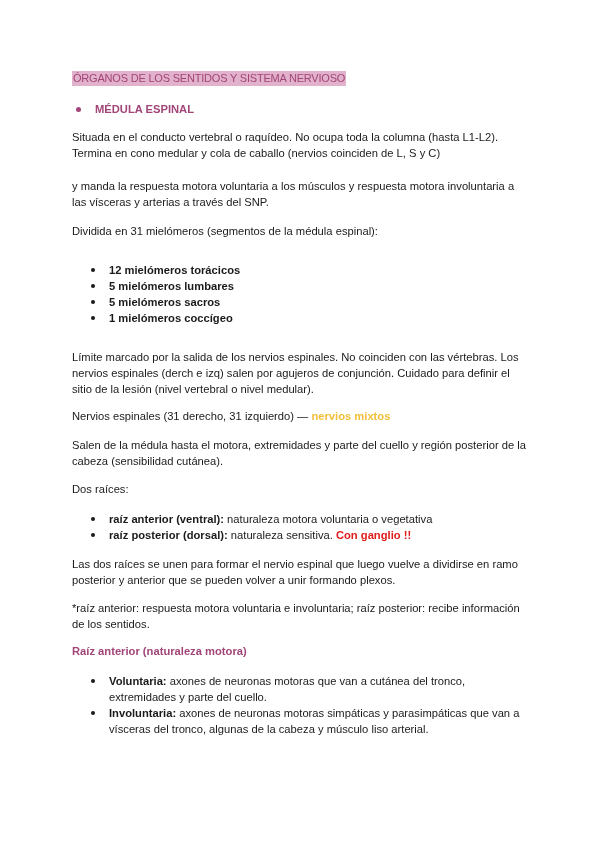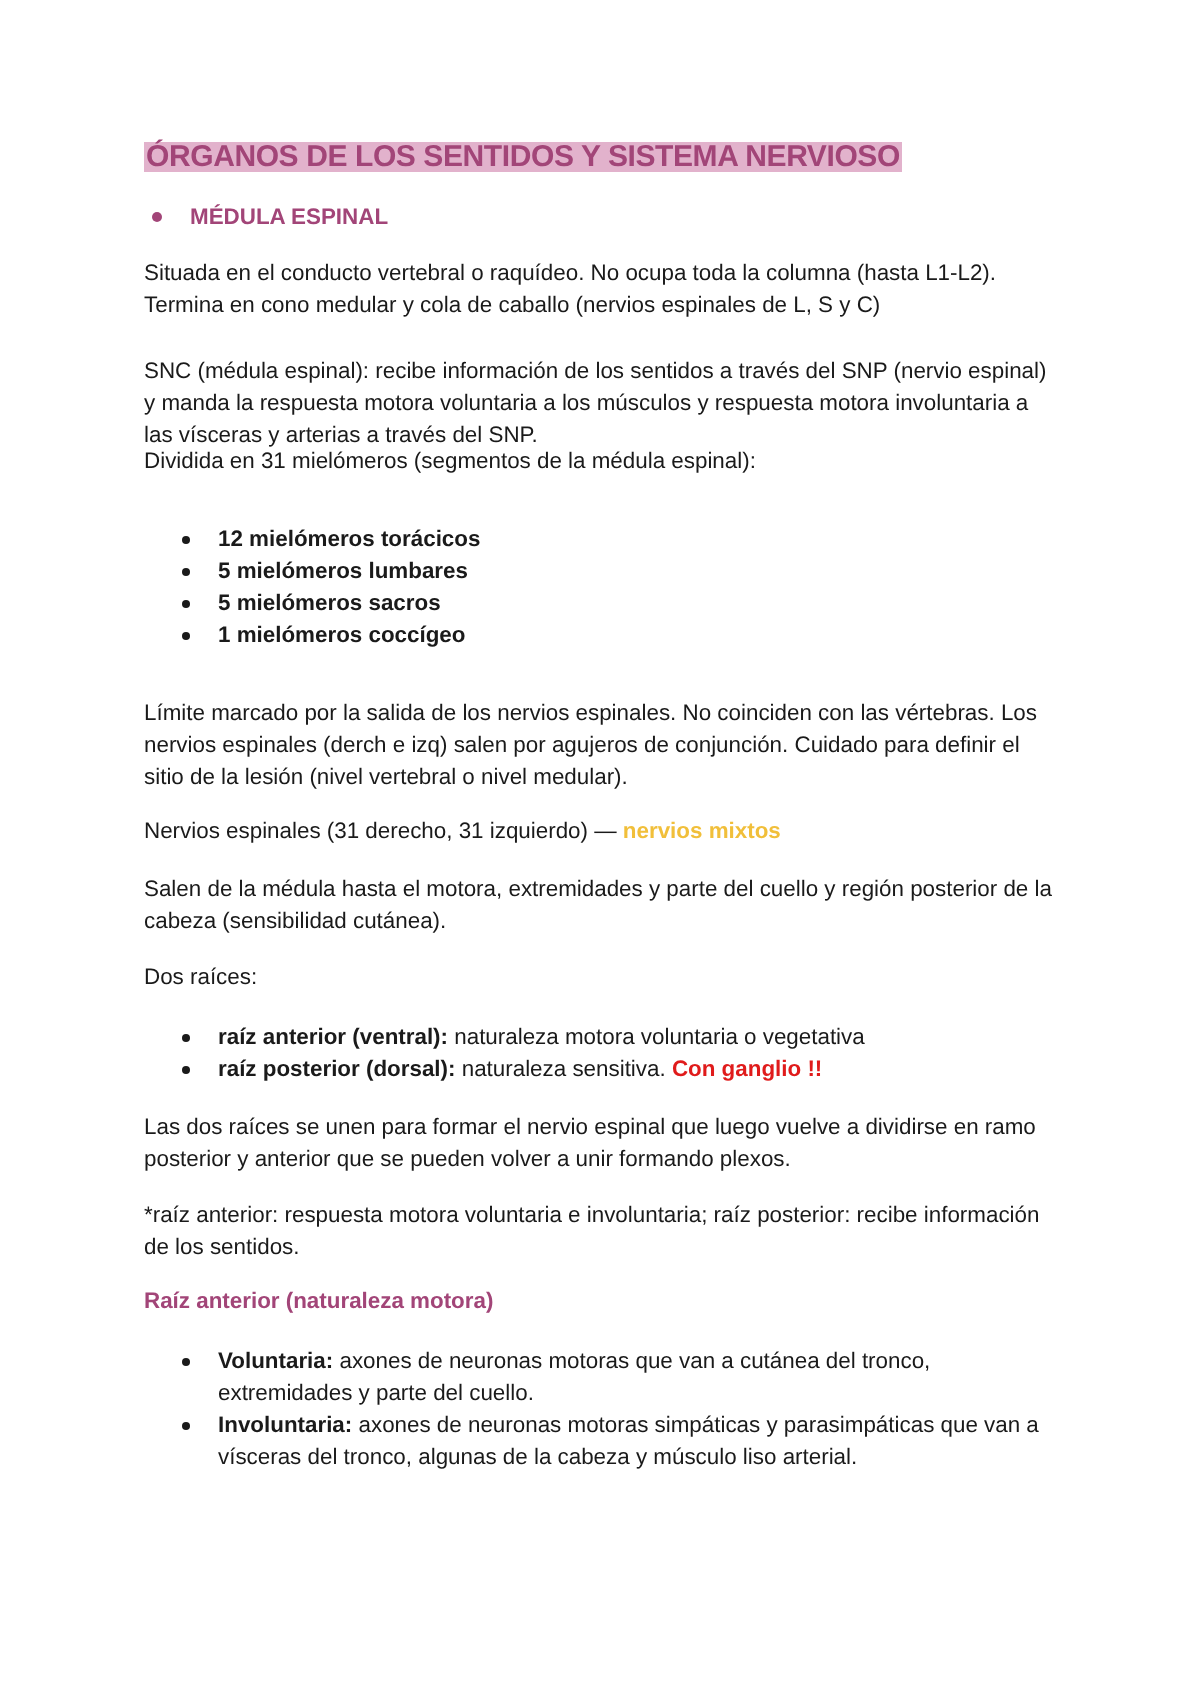--- a/index.html
+++ b/index.html
@@ -23,22 +23,22 @@
       top: 0;
       width: 460px;
     }
     .title {
       position: absolute;
       top: 71px;
       left: 0;
       display: inline-block;
       background: #e2b2cc;
       color: #a24578;
-      font-weight: bold;
-      font-size: 15px;
+      font-weight: normal;
+      font-size: 11px;
       letter-spacing: -0.2px;
       padding: 0 1px;
       line-height: 15px;
       white-space: nowrap;
     }
     .h-bullet {
       position: absolute;
       top: 101px;
       left: 4px;
       color: #a24578;
@@ -102,25 +102,24 @@
 <div class="page">
 
   <div class="title">ÓRGANOS DE LOS SENTIDOS Y SISTEMA NERVIOSO</div>
 
   <div class="h-bullet">
     <span class="dot"></span><span>MÉDULA ESPINAL</span>
   </div>
 
   <div class="block" style="top:129px;">
     <p>Situada en el conducto vertebral o raquídeo. No ocupa toda la columna (hasta L1-L2).</p>
-    <p>Termina en cono medular y cola de caballo (nervios espinales de L, S y C)</p>
+    <p>Termina en cono medular y cola de caballo (nervios coinciden de L, S y C)</p>
   </div>
 
   <div class="block" style="top:178px;">
-    <p>SNC (médula espinal): recibe información de los sentidos a través del SNP (nervio espinal)</p>
     <p>y manda la respuesta motora voluntaria a los músculos y respuesta motora involuntaria a</p>
     <p>las vísceras y arterias a través del SNP.</p>
   </div>
 
   <div class="block" style="top:223px;">
     <p>Dividida en 31 mielómeros (segmentos de la médula espinal):</p>
   </div>
 
   <ul class="bl" style="top:262px;">
     <li><span class="b">12 mielómeros torácicos</span></li>

